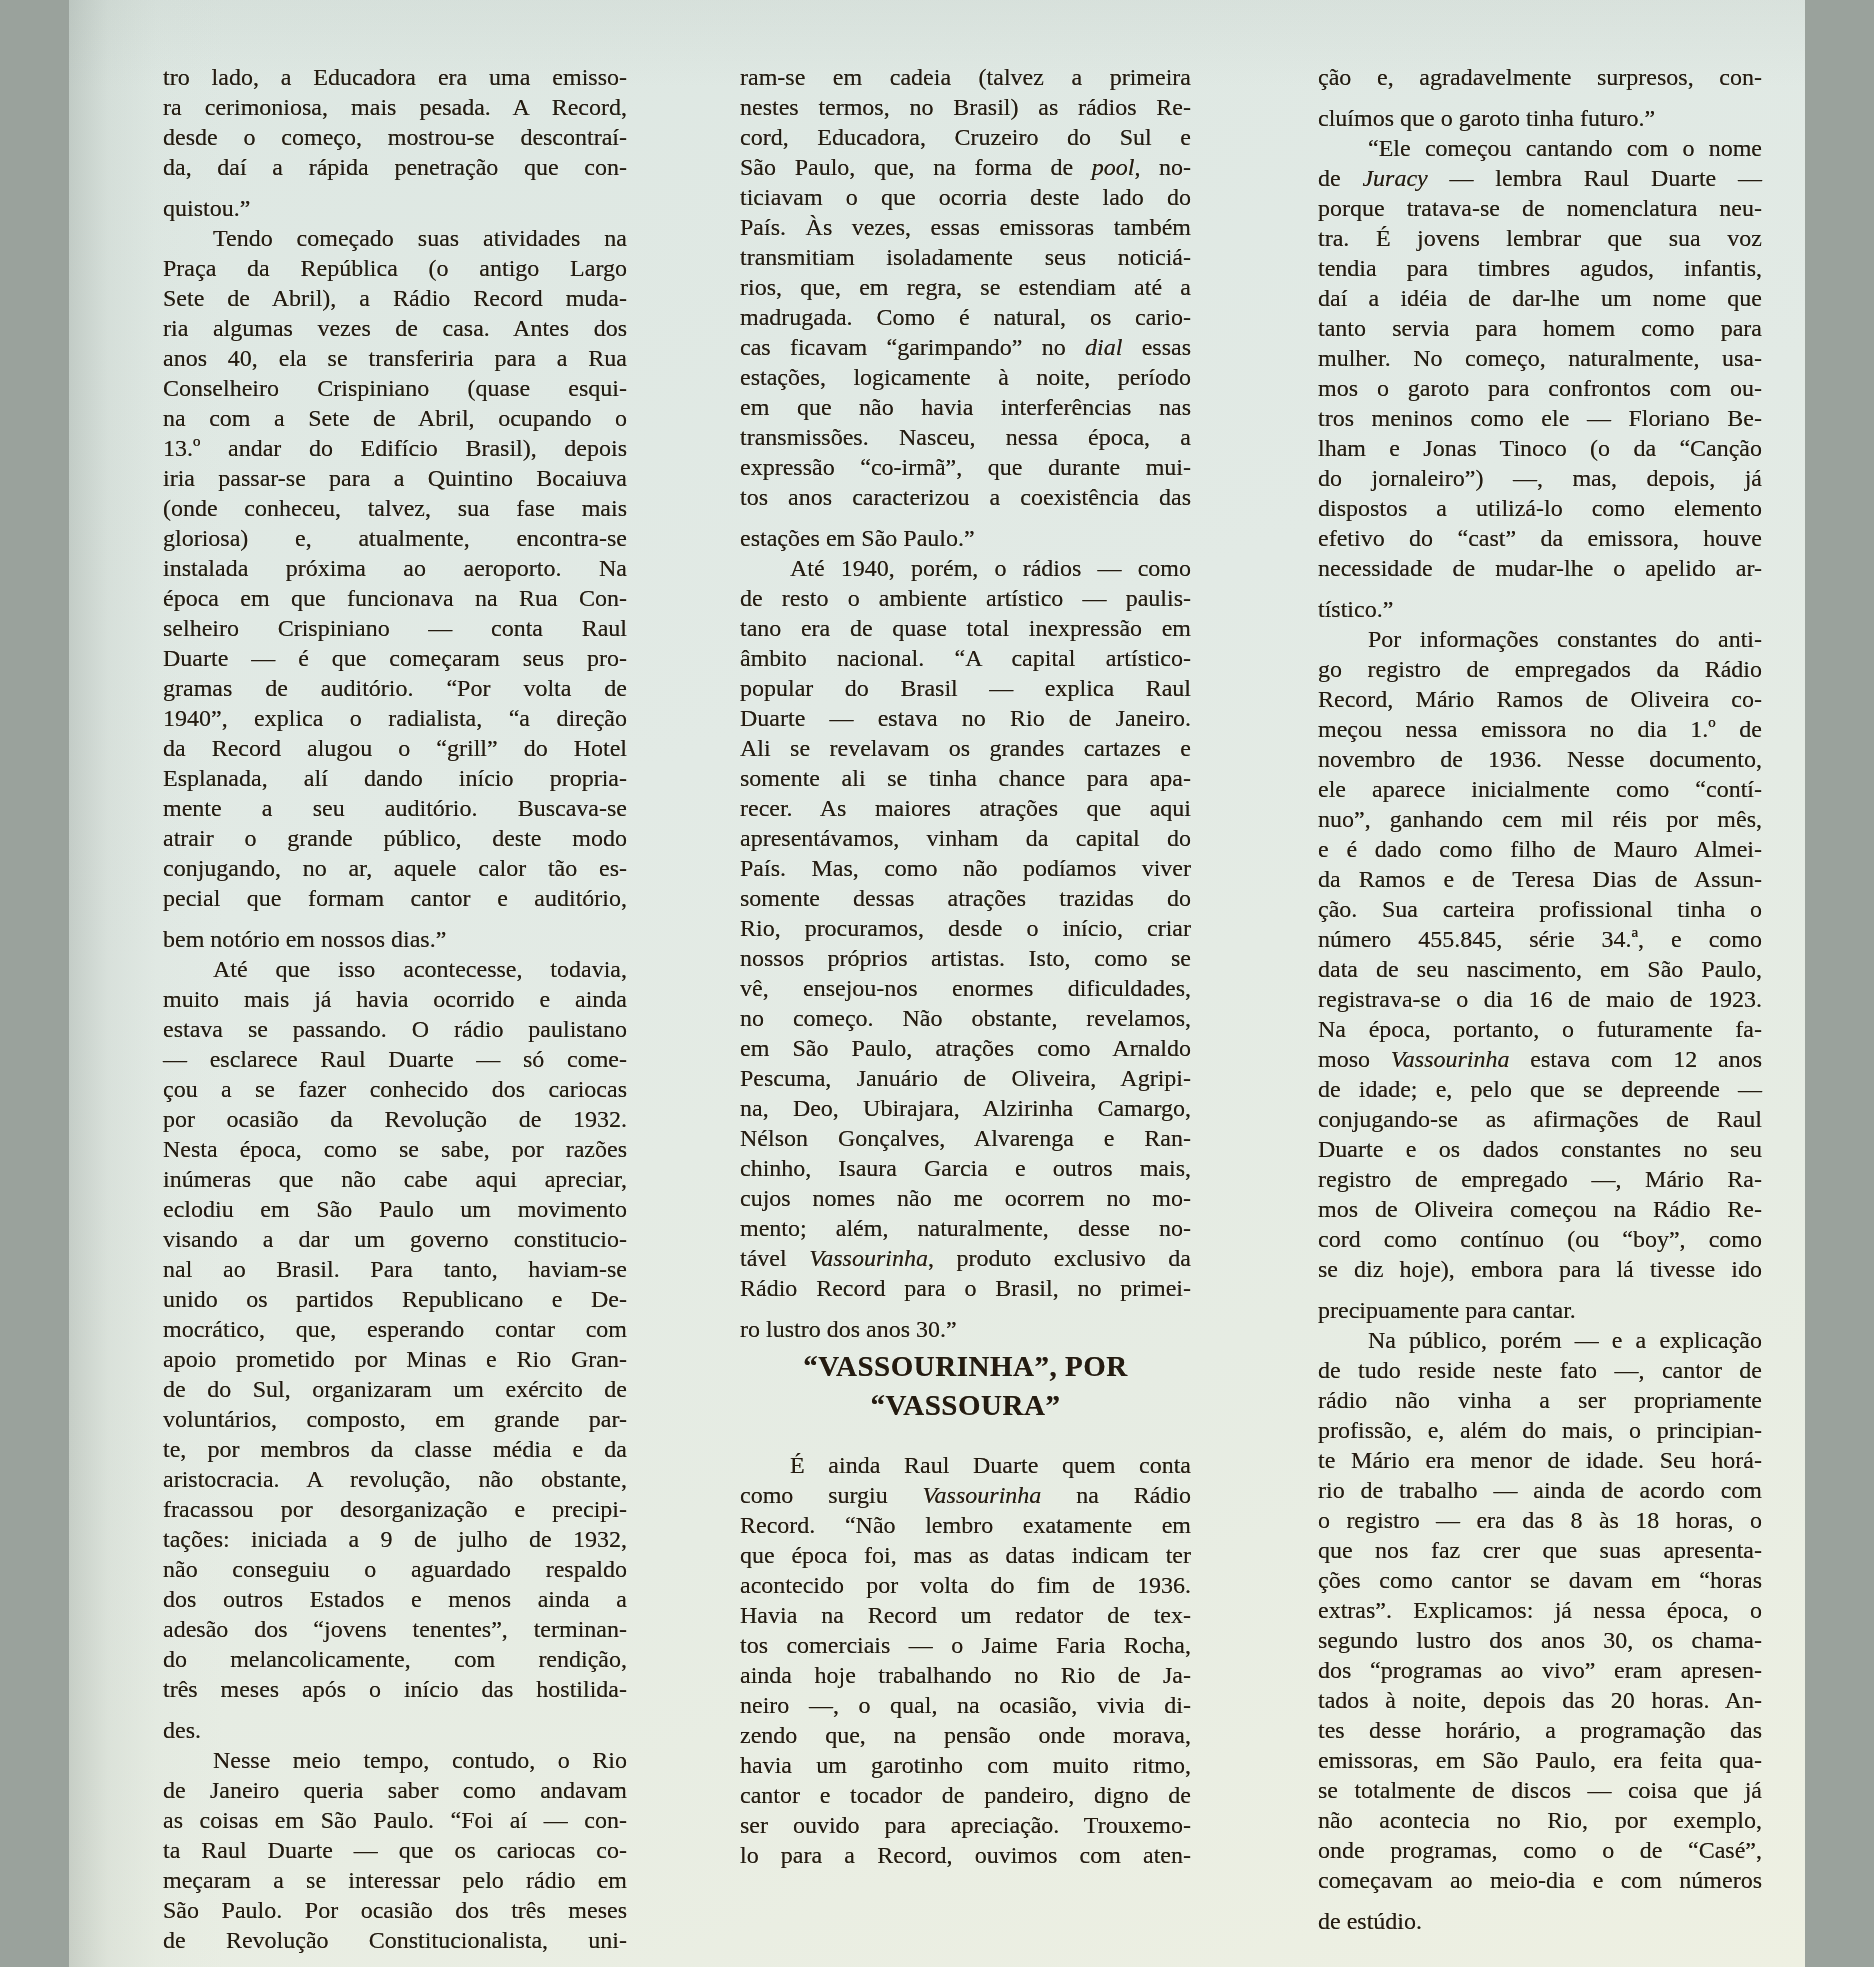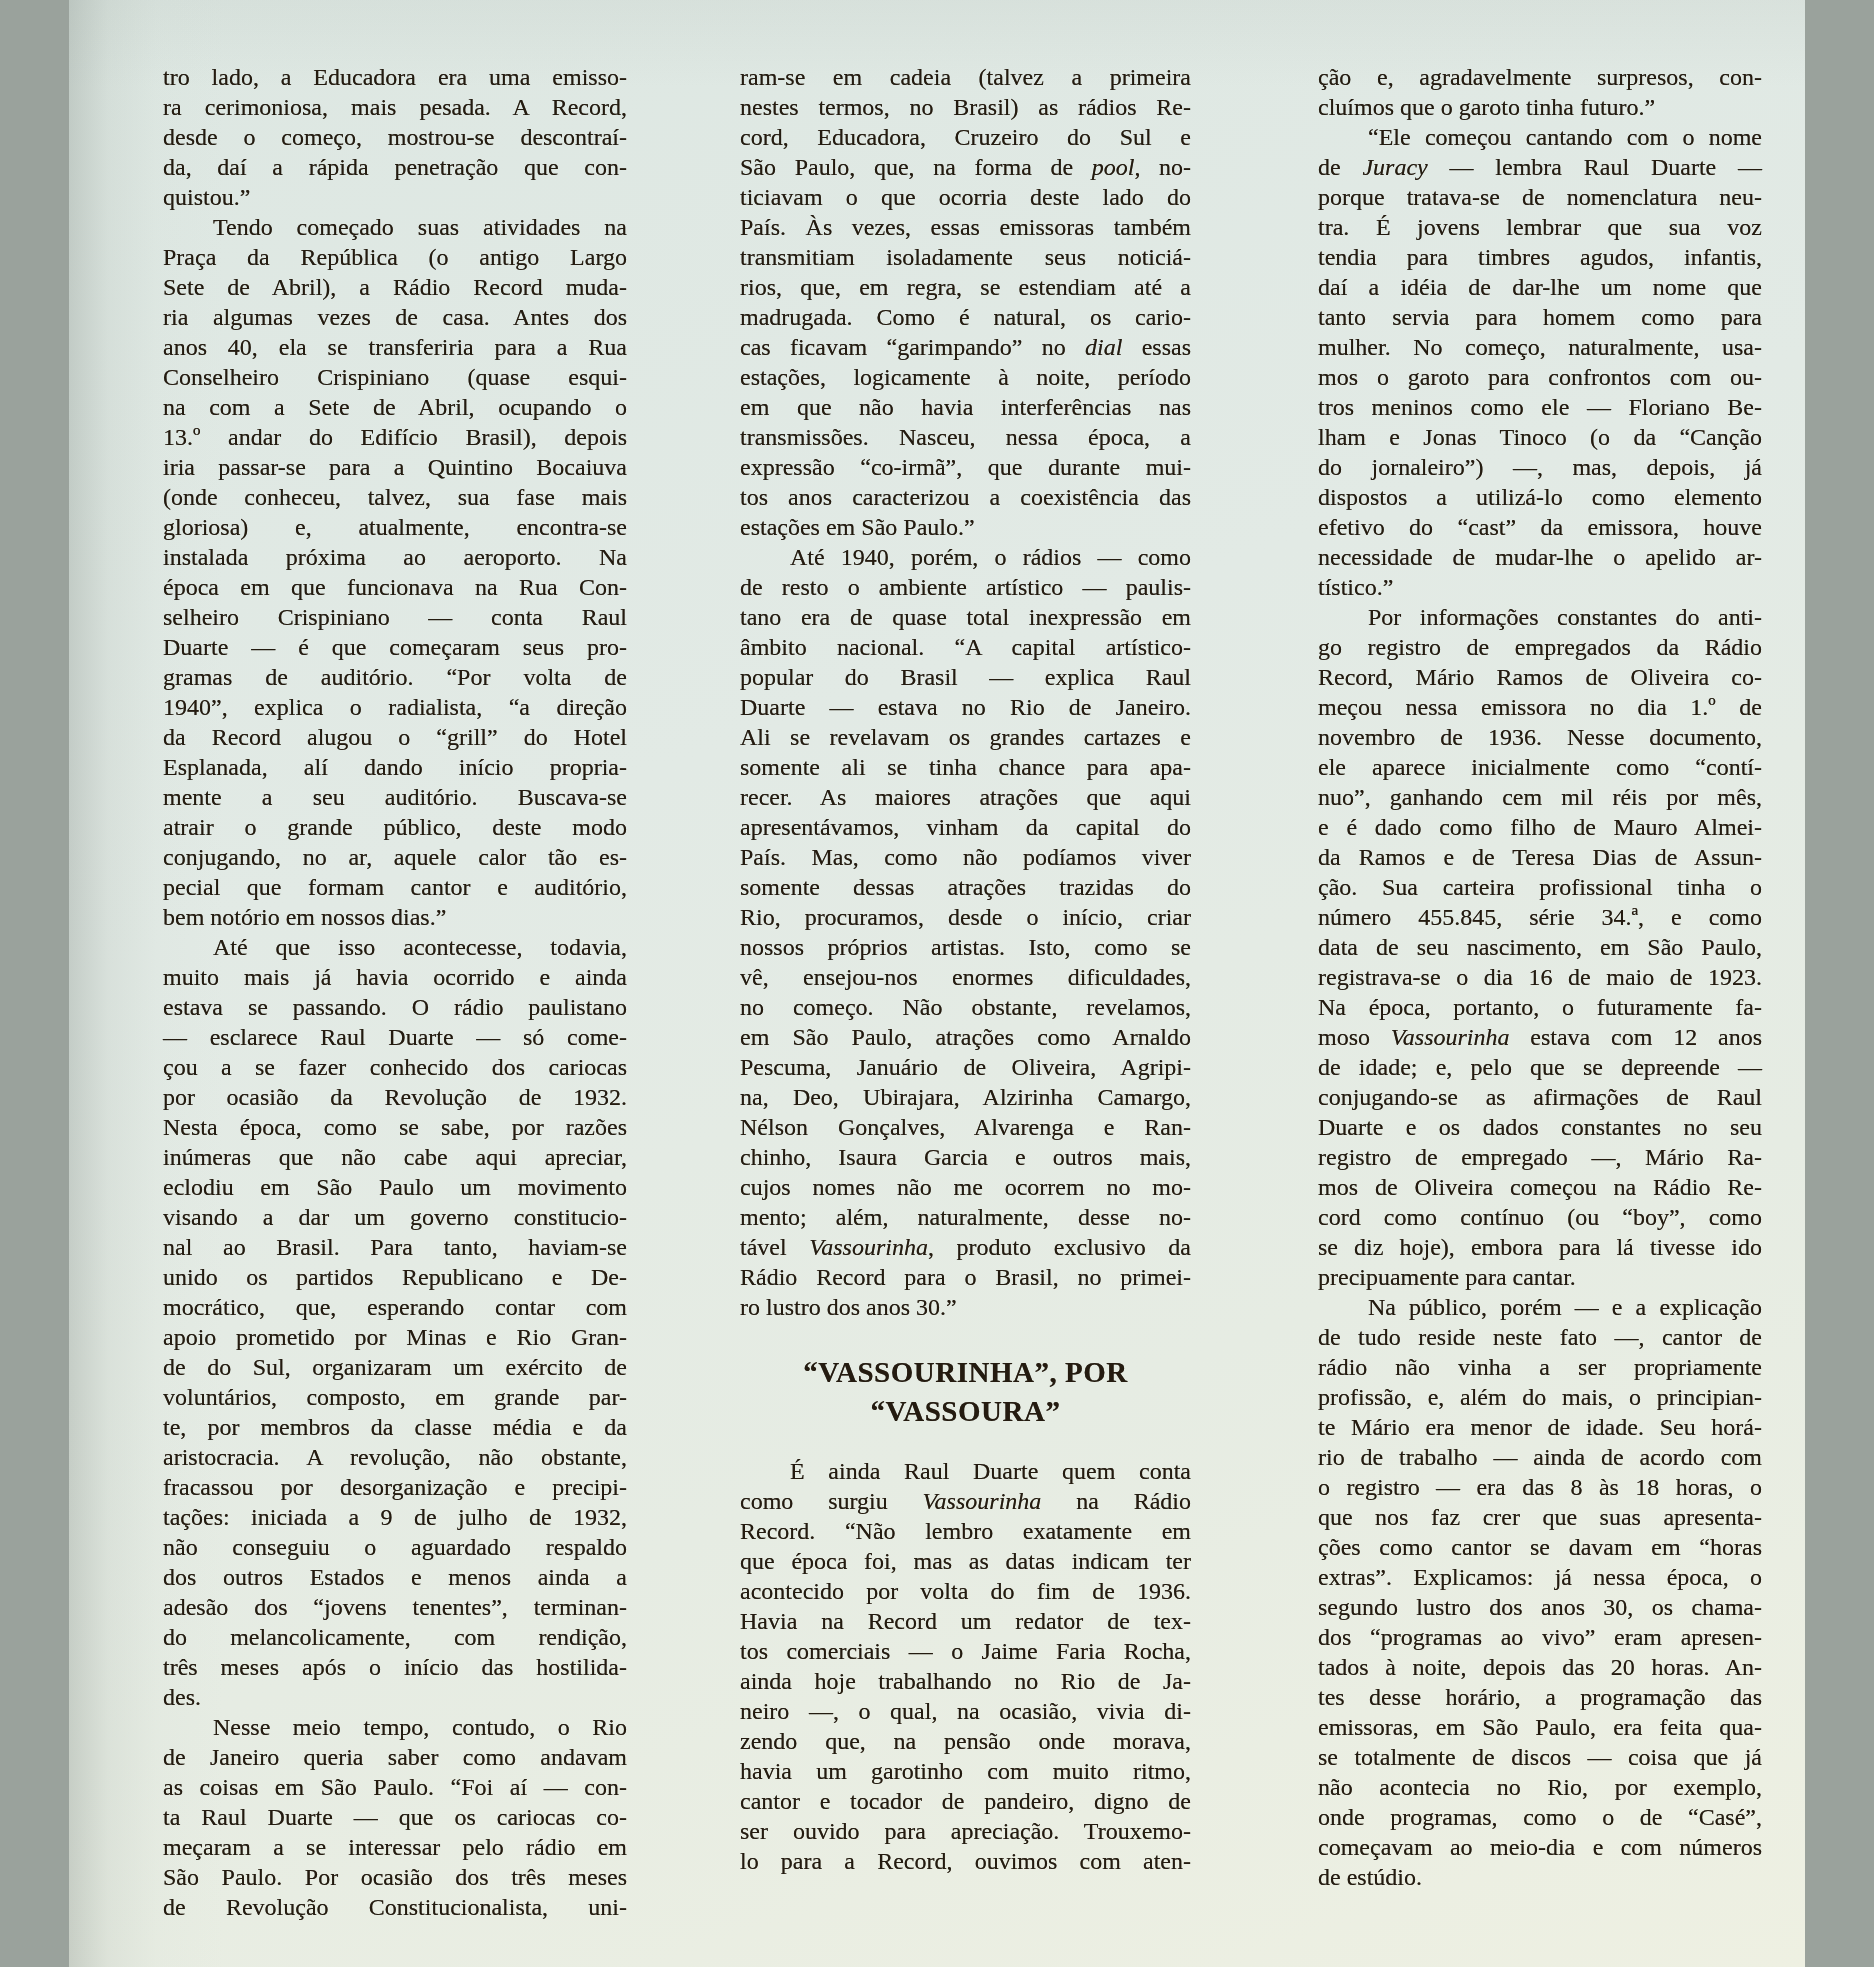--- a/index.html
+++ b/index.html
@@ -20,29 +20,29 @@
     top:62px;
     font-size:24px;
     line-height:30px;
     text-shadow:0 0 0.5px rgba(36,27,16,0.65);
   }
   #col-0{left:94px;width:464px;}
   #col-1{left:671px;width:451px;}
   #col-2{left:1249px;width:444px;}
   .para{margin:0;}
   .line{text-align:justify;text-align-last:justify;}
-  .line.endline{text-align-last:left;}
+  .line.endline{text-align-last:left;margin-top:11px;}
   .line.indent{text-indent:50px;}
   .it{font-style:italic;}
   .heading{
     text-align:center;
     font-weight:bold;
     font-size:29px;
     line-height:39px;
-    margin:31px 0 25px 0;
+    margin:3px 0 25px 0;
     letter-spacing:0.5px;
   }
   .hline{text-align:center;}
 </style>
 </head>
 <body>
 
 <div class="page">
   <div class="col" id="col-0">
       <div class="para">

